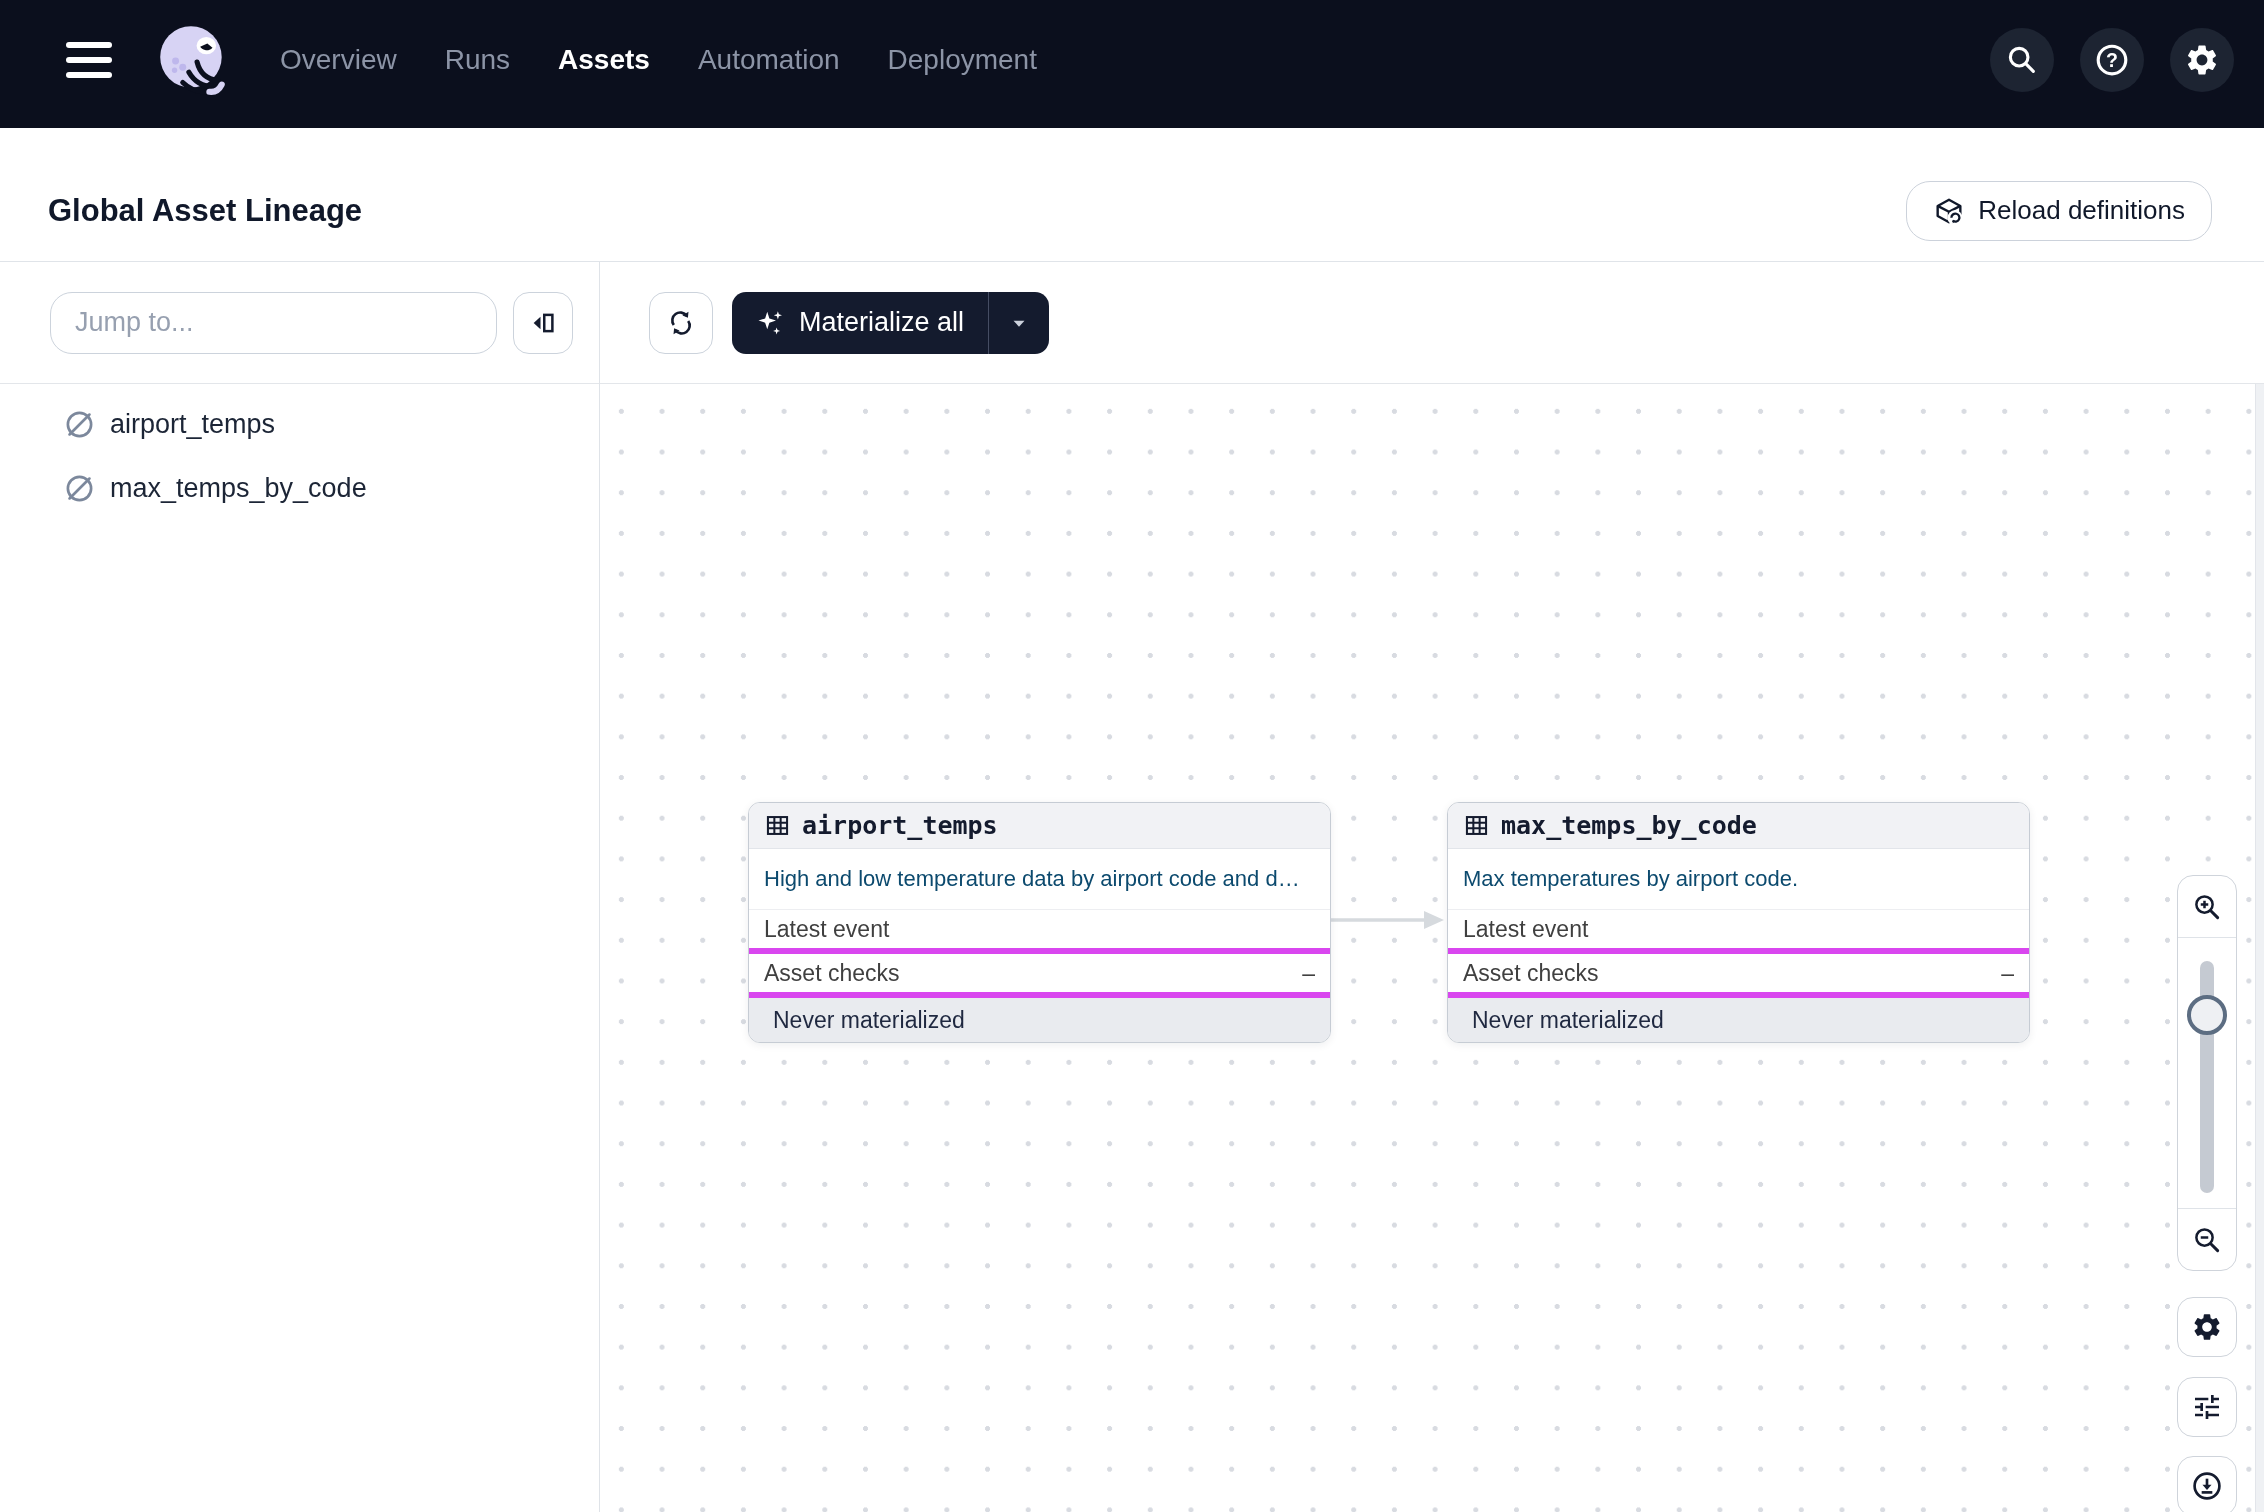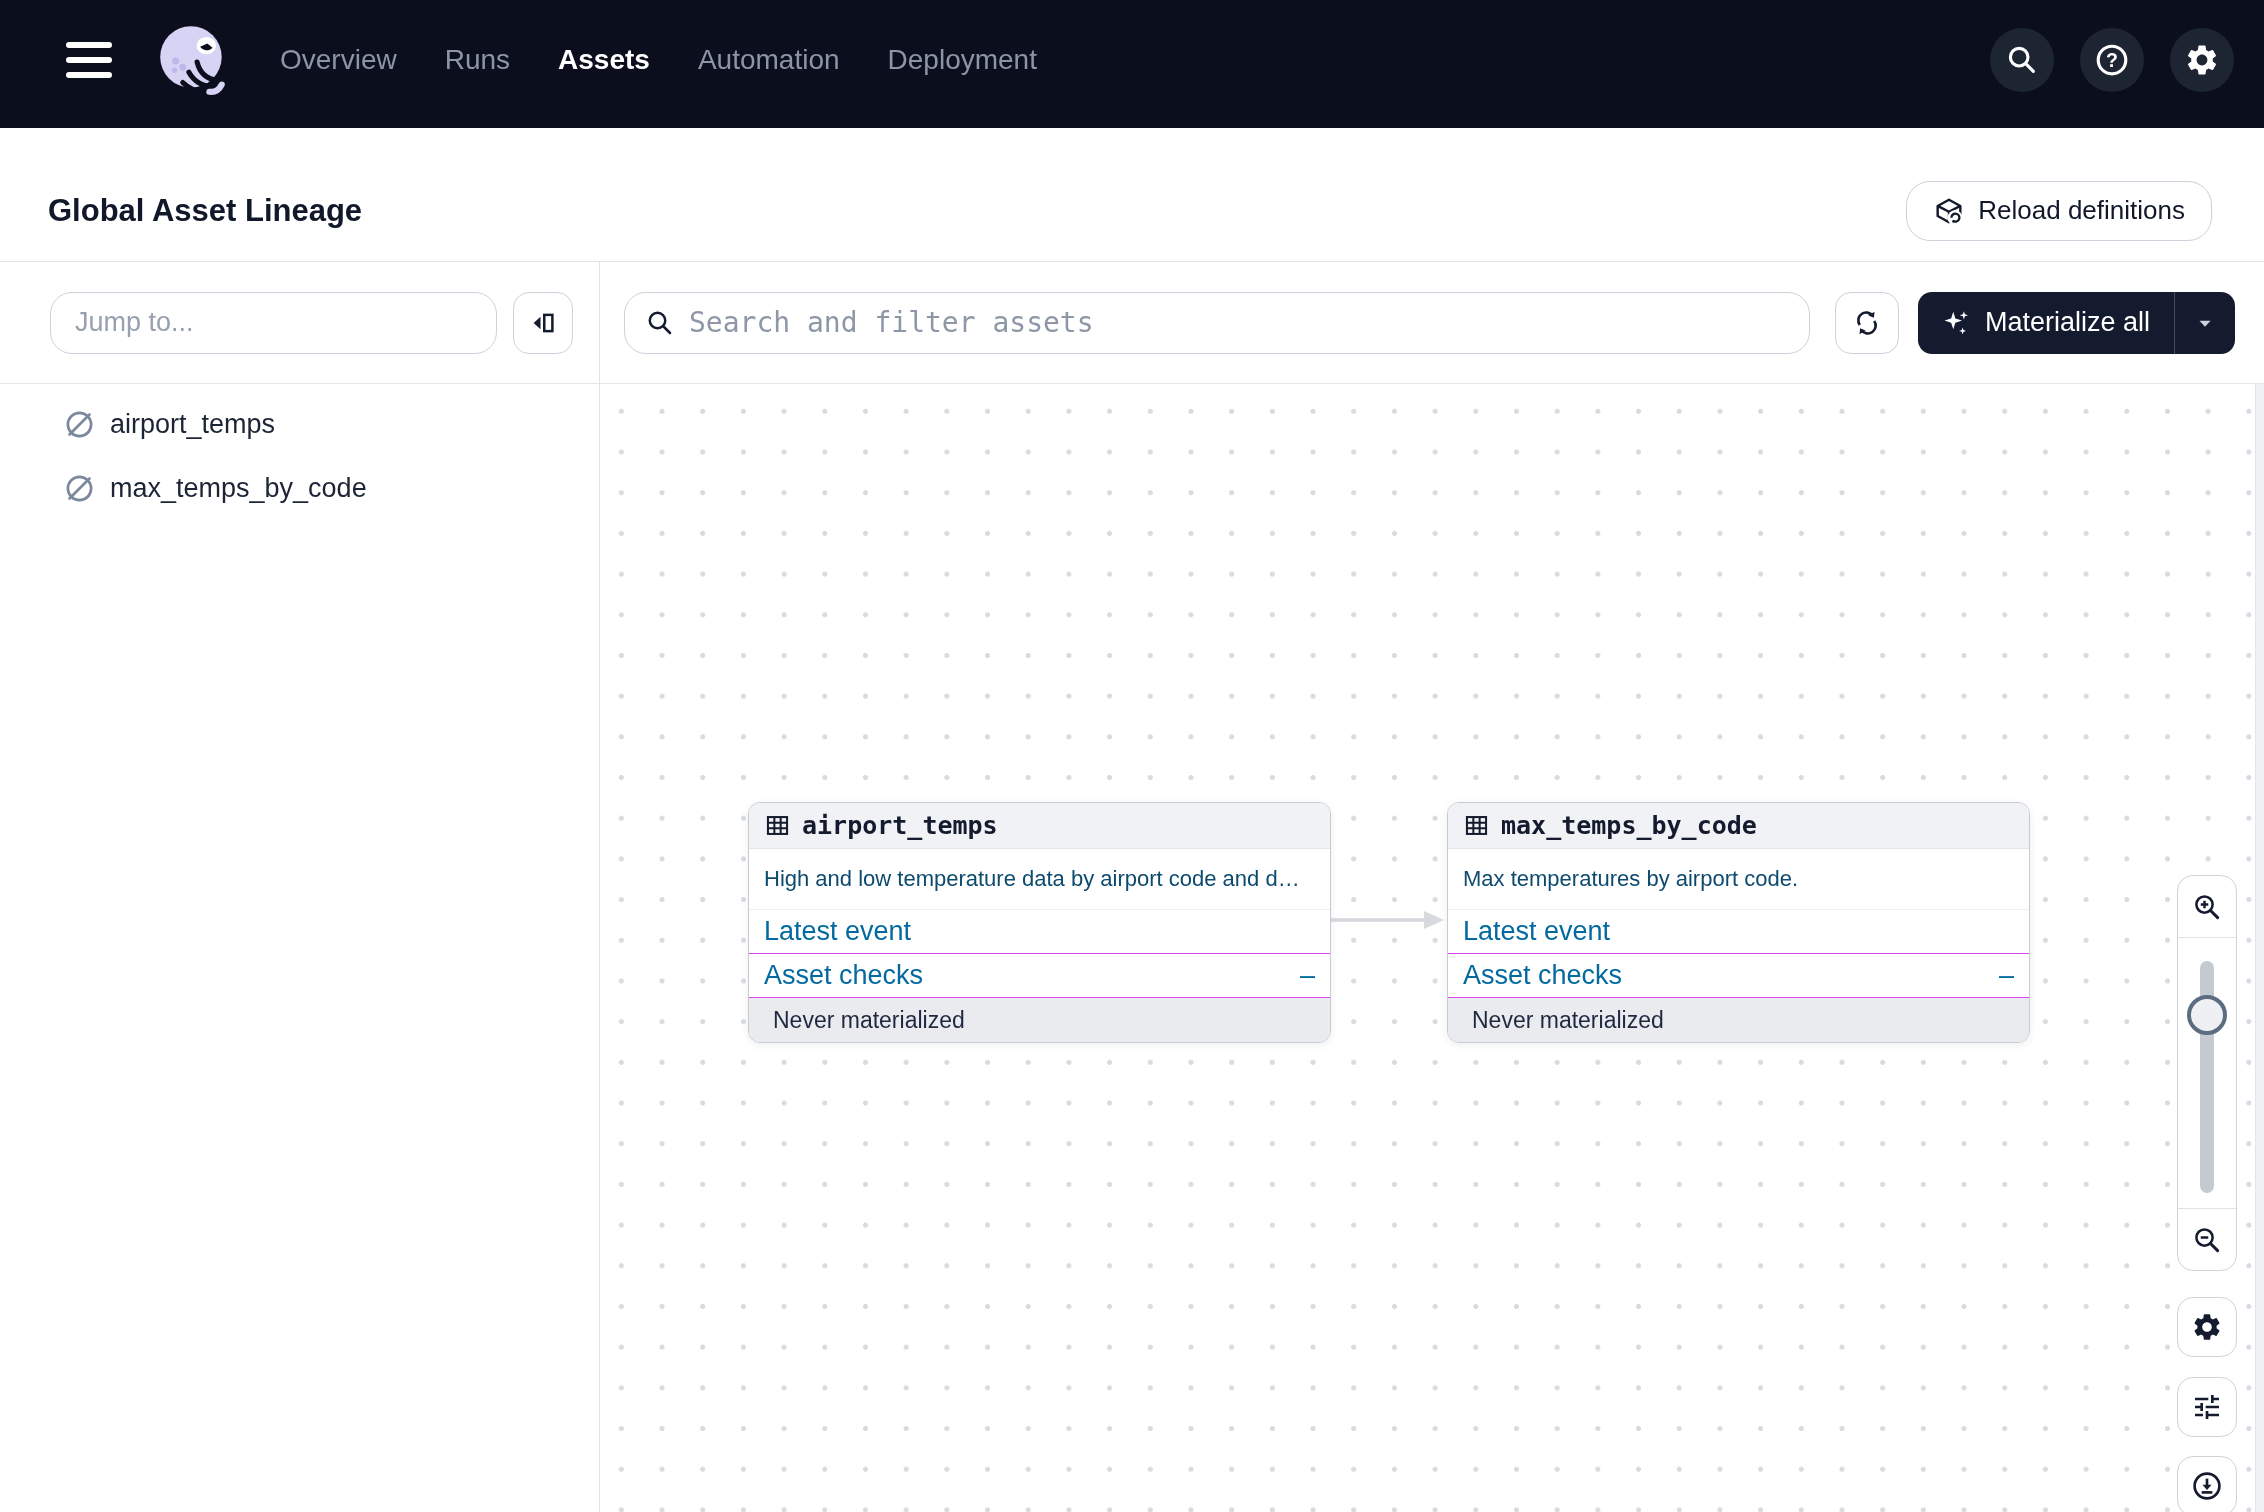--- a/index.html
+++ b/index.html
@@ -44,21 +44,21 @@
 
   
   .canvas { position:absolute; top:122px; left:0; right:0; bottom:0; overflow:hidden;
     background-image:radial-gradient(circle, #d8dbe1 2.3px, transparent 2.6px);
     background-size:40.7px 40.7px; background-position:1px 7px; }
   .scroll-strip { position:absolute; right:0; top:0; bottom:0; width:9px; background:#eff1f4; border-left:1px solid #e2e5ea; }
 
   .node { position:absolute; width:583px; background:#fff; border:1px solid #c6ccd4; border-radius:12px; overflow:hidden; box-shadow:0 2px 8px rgba(20,27,46,.07); cursor:pointer; }
   .node-header { height:46px; background:#f1f2f5; border-bottom:1px solid #e2e5ea; display:flex; align-items:center; gap:11px; padding:0 15px; font-family:"DejaVu Sans Mono","Liberation Mono",monospace; font-weight:700; font-size:25px; color:#141b2e; }
   .node-desc { height:61px; border-bottom:1px solid #edeef1; display:flex; align-items:center; padding:0 15px; font-size:22px; color:#0c4a6e; white-space:nowrap; overflow:hidden; }
-  .node-row { height:44px; border-bottom:1px solid #d946ef; display:flex; align-items:center; justify-content:space-between; padding:0 15px; font-size:27px; color:#0369a1; }
+  .node-row { height:44px; border-bottom:6px solid #d946ef; display:flex; align-items:center; justify-content:space-between; padding:0 15px; font-size:23px; color:#404040; }
   .node-footer { height:44px; background:#e9ebef; display:flex; align-items:center; padding:0 24px; font-size:23px; color:#1f2840; }
 
   .edge { position:absolute; left:723px; top:525px; }
 
   
   .zoom-panel { position:absolute; right:27px; top:491px; width:60px; background:#fff; border:1px solid #cfd4db; border-radius:16px; display:flex; flex-direction:column; z-index:4; }
   .zoom-btn { height:62px; display:flex; align-items:center; justify-content:center; cursor:pointer; }
   .zoom-btn.top { border-bottom:1px solid #dfe3e8; }
   .zoom-btn.bottom { border-top:1px solid #dfe3e8; }
   .slider-area { height:270px; position:relative; }
@@ -158,27 +158,20 @@
           <line x1="5" y1="23" x2="23" y2="5" stroke="#7c889c" stroke-width="2.4" stroke-linecap="round"></line>
         </svg>
         <span>max_temps_by_code</span>
       </div>
     </div>
   </div>
 
   <div class="graph">
 
     <div class="graph-toolbar">
-      <div class="search-wrap">
-        <svg width="30" height="30" viewBox="0 0 24 24">
-          <circle cx="10" cy="10" r="6.2" fill="none" stroke="#141b2e" stroke-width="2"></circle>
-          <line x1="14.8" y1="14.8" x2="20" y2="20" stroke="#141b2e" stroke-width="2" stroke-linecap="round"></line>
-        </svg>
-        <input class="search-input" placeholder="Search and filter assets" style="">
-      </div>
       <div class="refresh-btn">
         <svg width="32" height="32" viewBox="0 0 24 24">
           <path d="M6.6 13.5 A 5.8 5.8 0 0 1 16.2 6.6" fill="none" stroke="#141b2e" stroke-width="2"></path>
           <path d="M17.6 3.6 17.2 8l-4.1-1.6z" fill="#141b2e"></path>
           <path d="M17.4 10.5 A 5.8 5.8 0 0 1 7.8 17.4" fill="none" stroke="#141b2e" stroke-width="2"></path>
           <path d="M6.4 20.4 6.8 16l4.1 1.6z" fill="#141b2e"></path>
         </svg>
       </div>
       <div class="mat-btn">
         <div class="mat-main">

